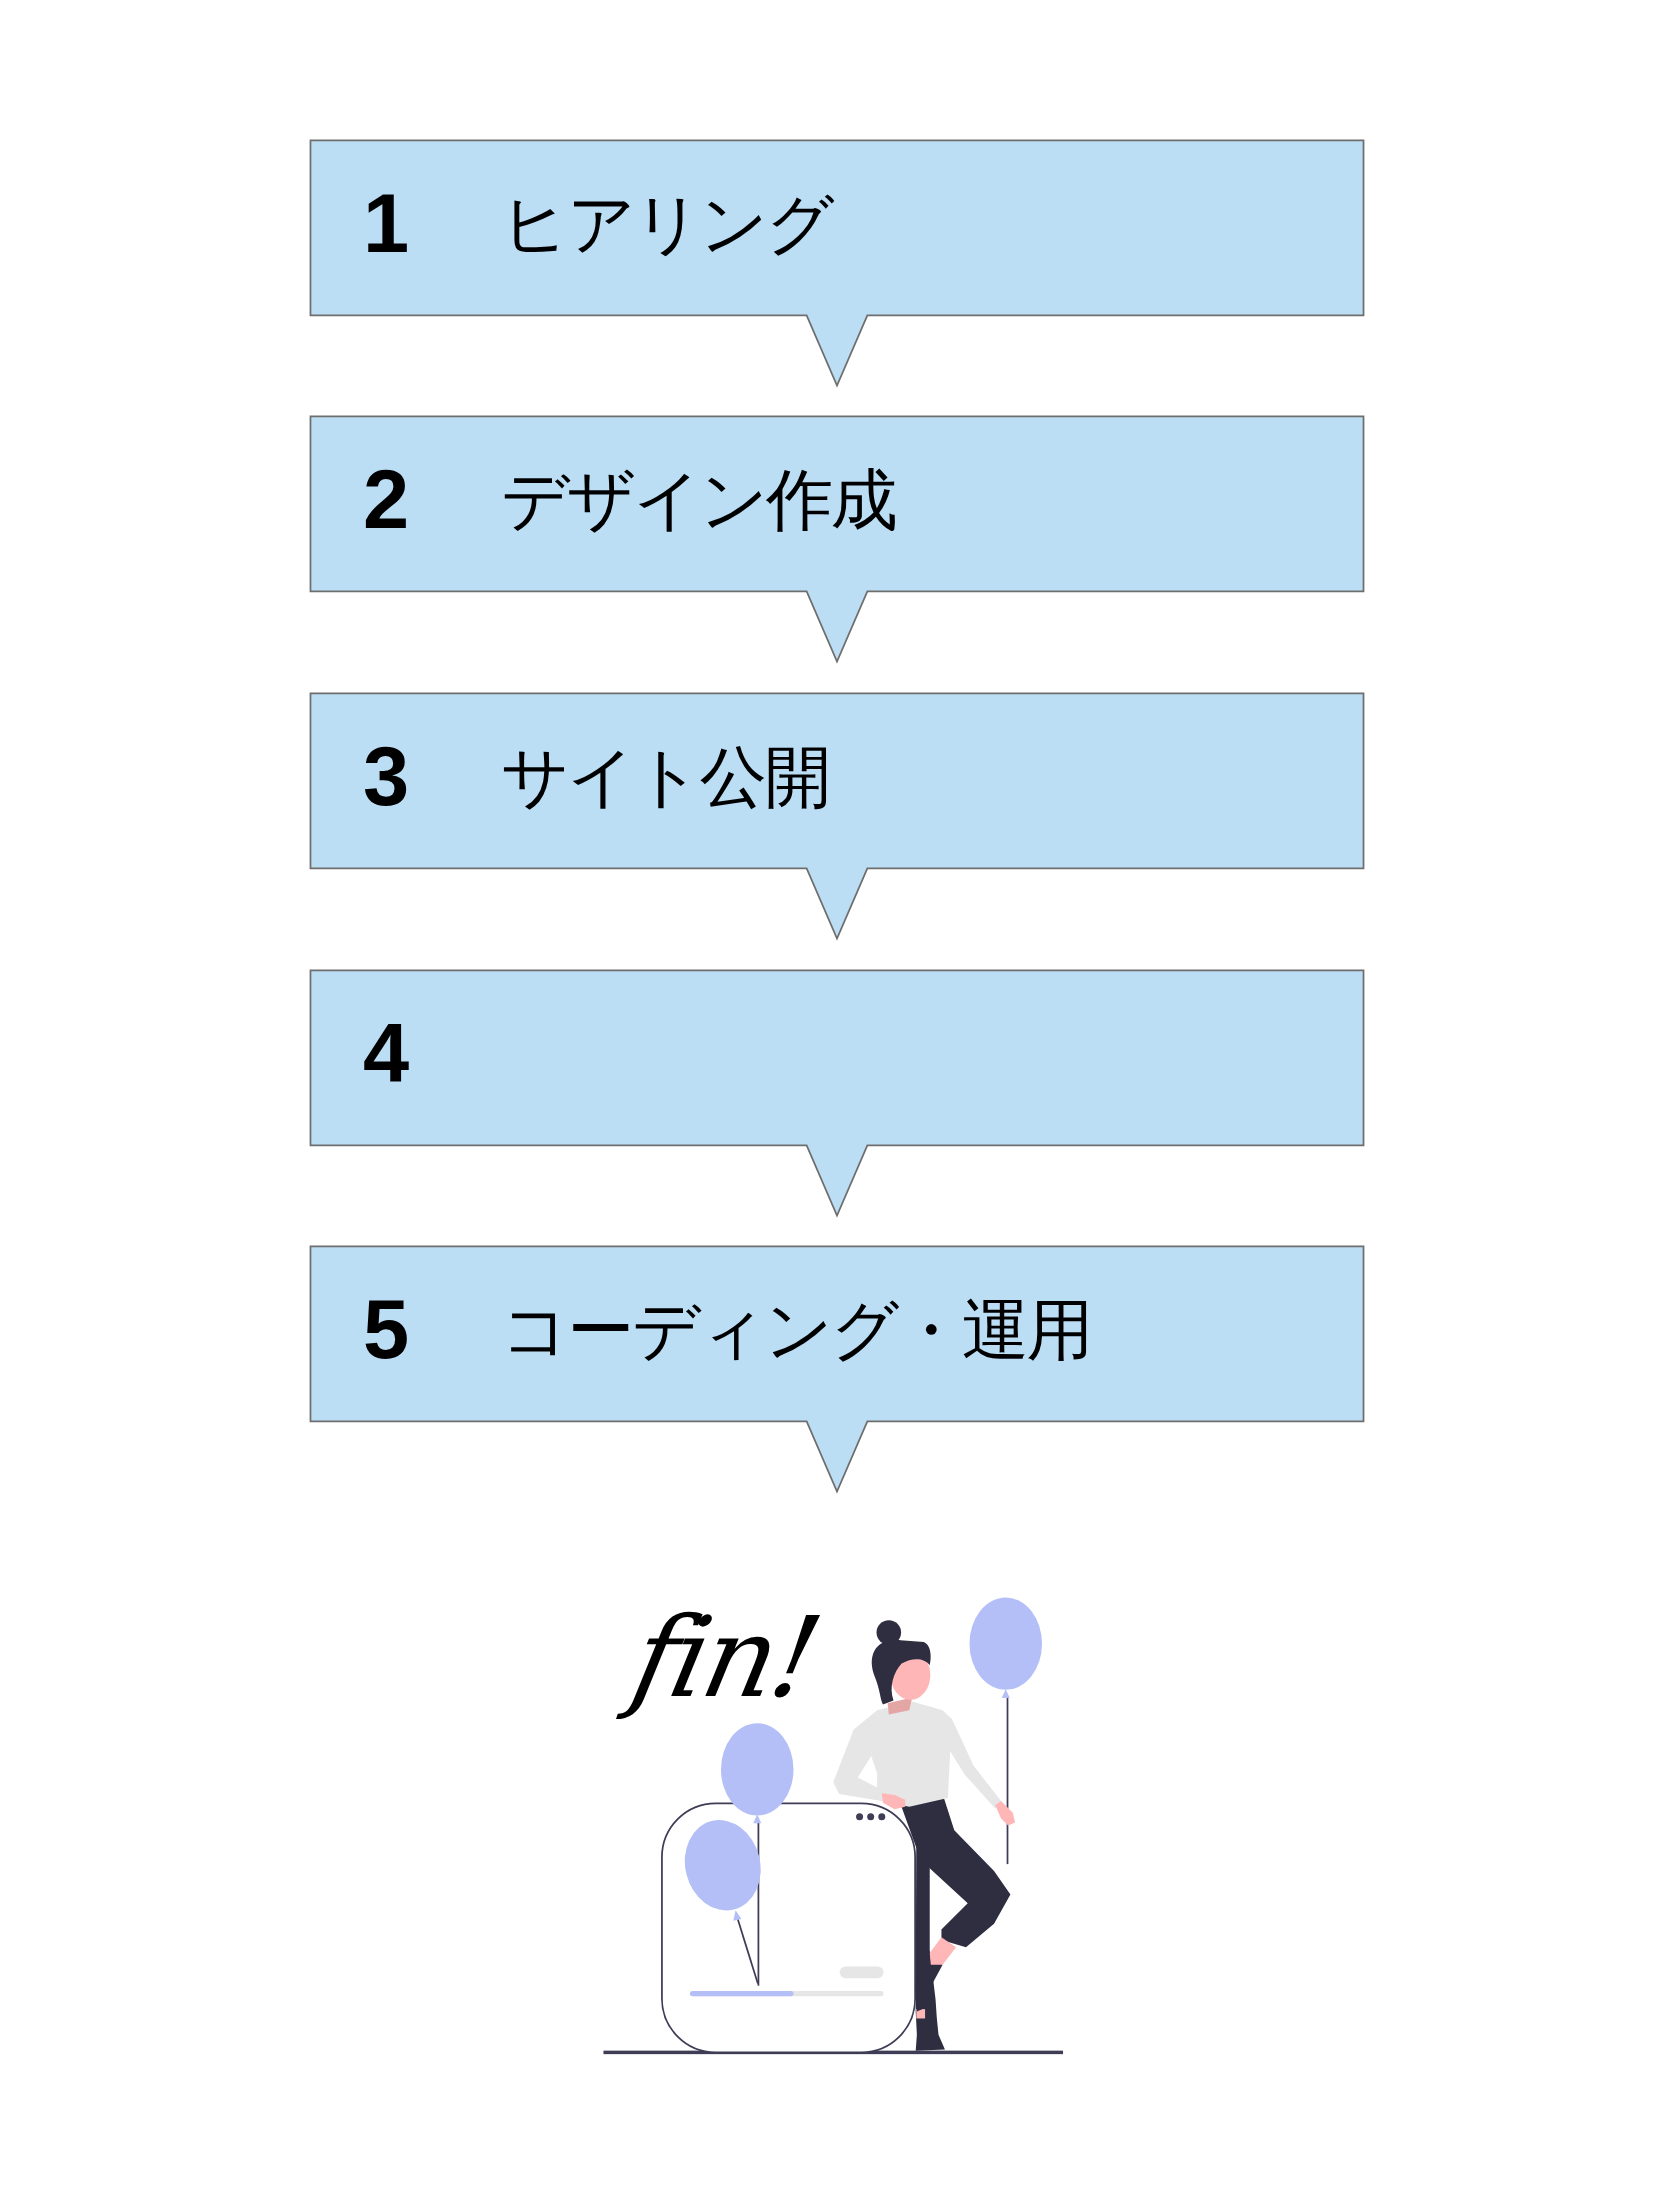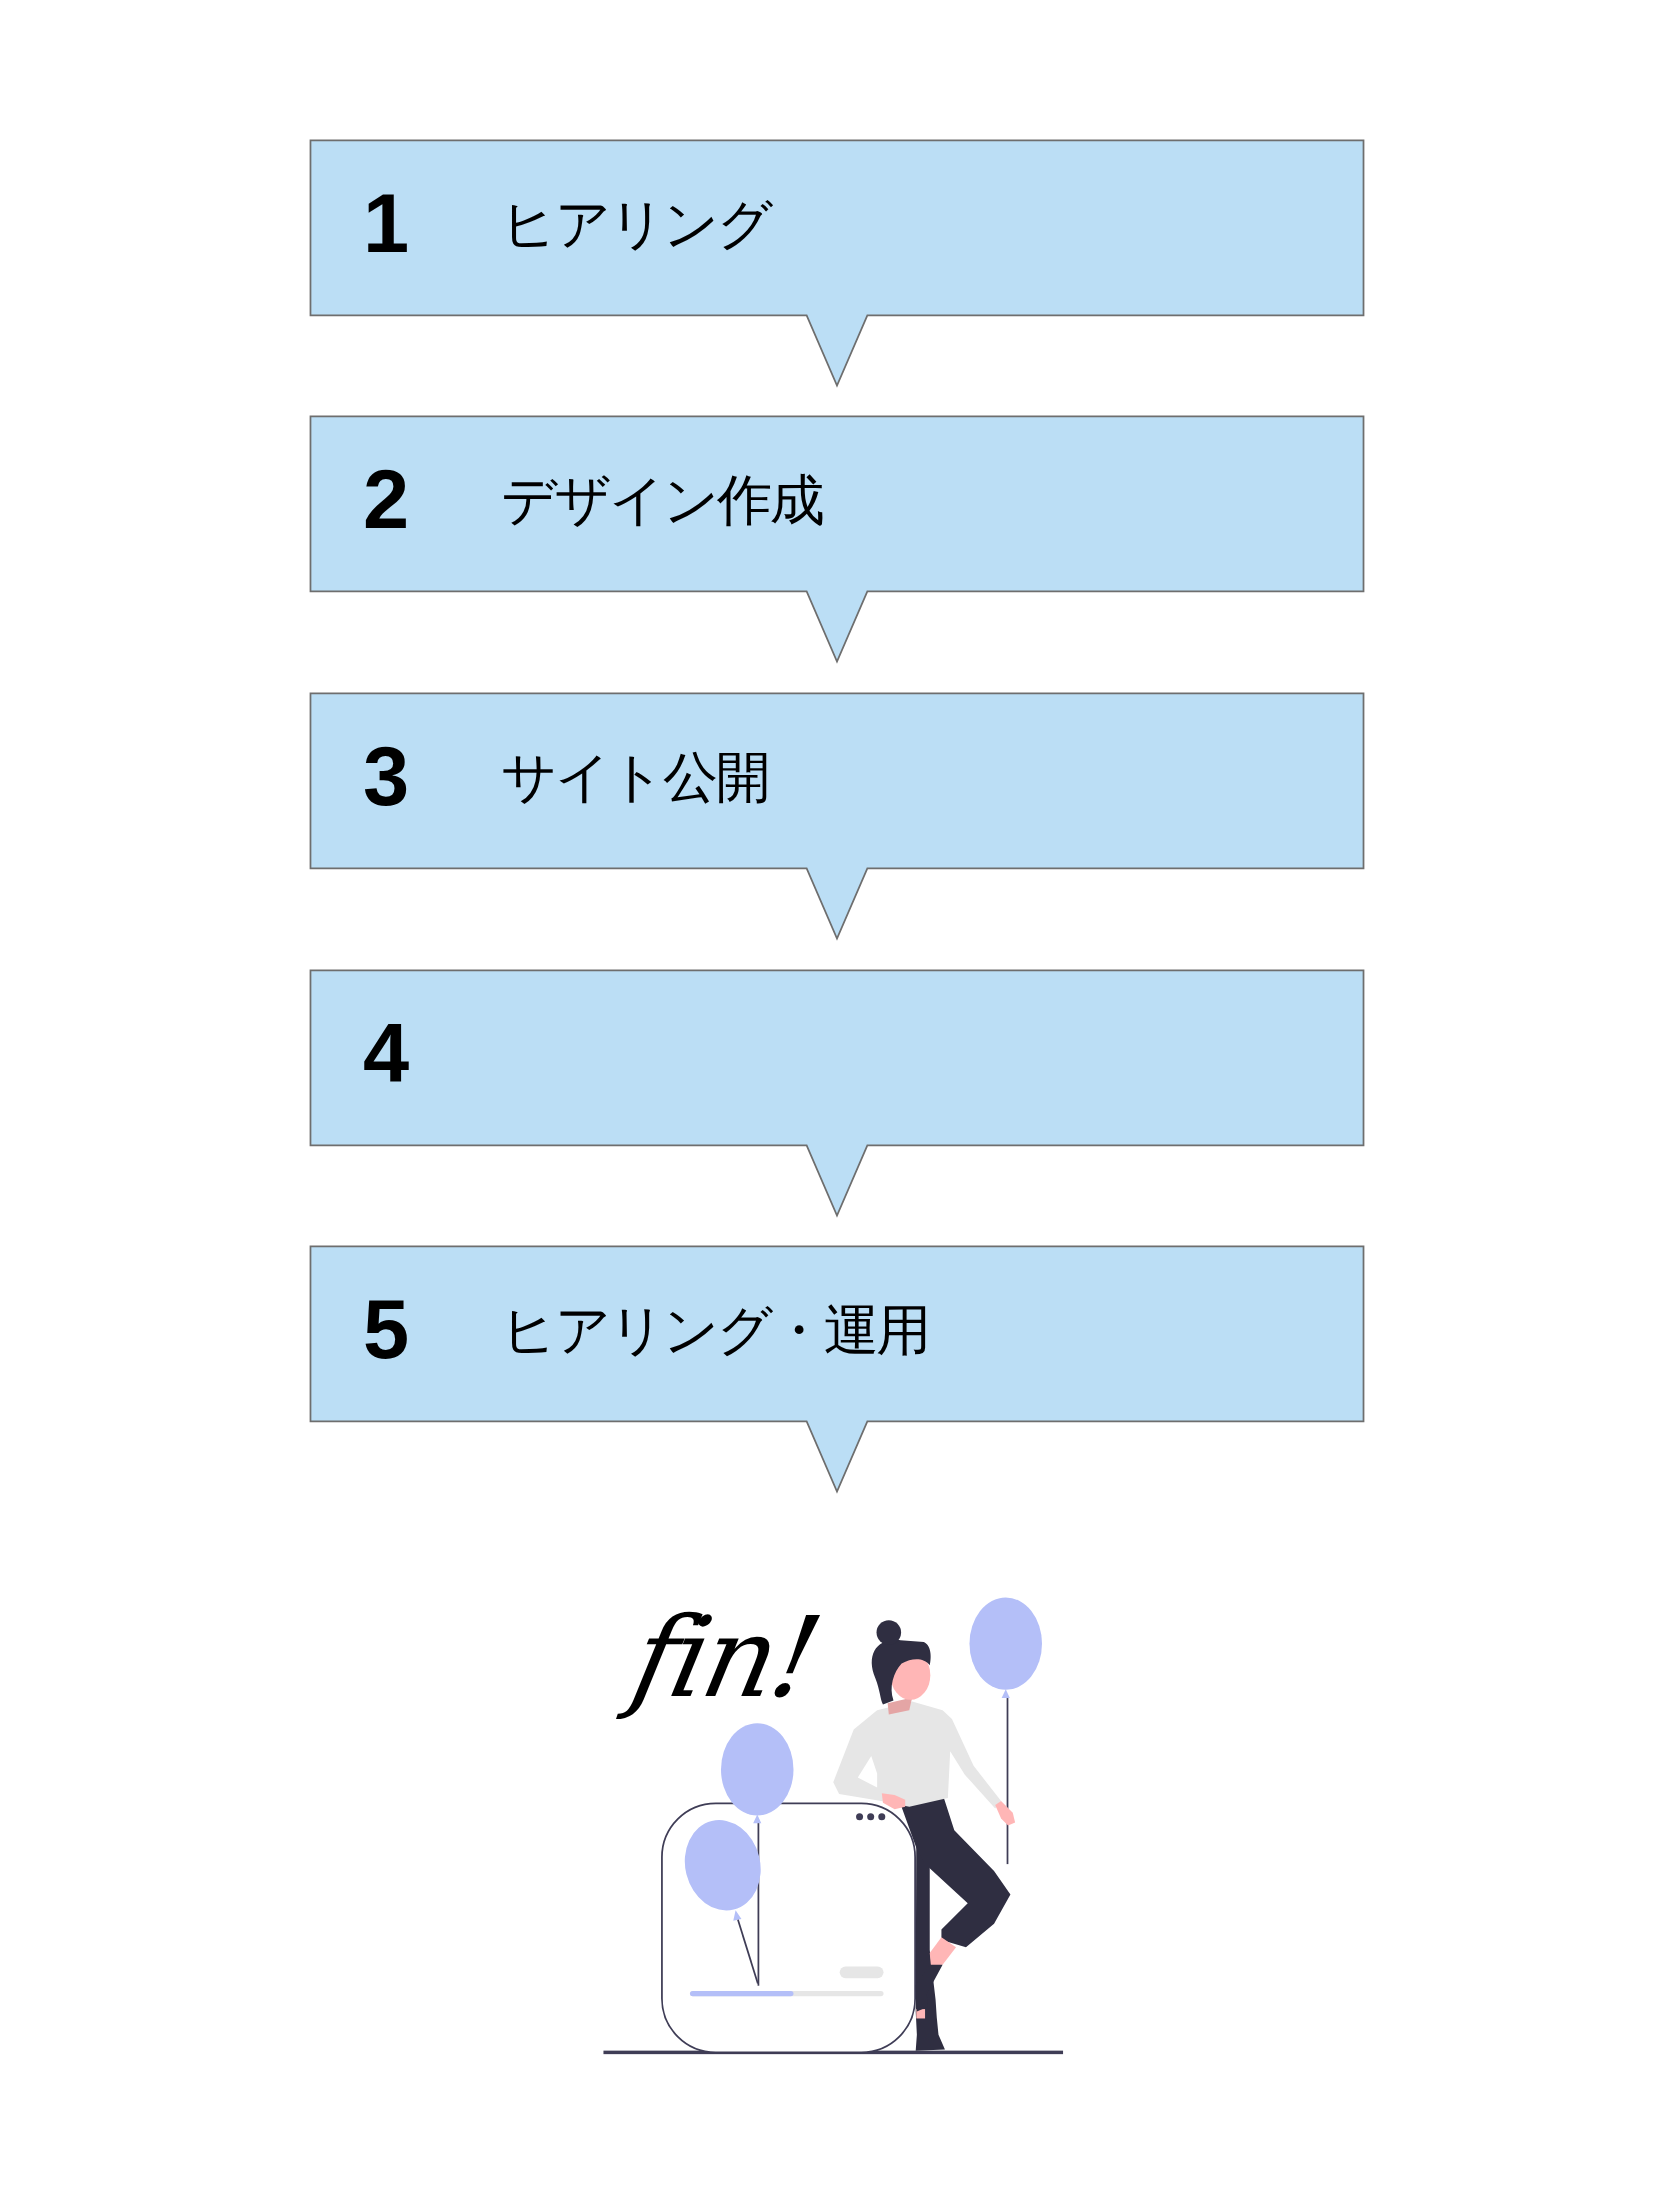--- a/index.html
+++ b/index.html
@@ -3,21 +3,21 @@
 <meta charset="utf-8">
 <style>
   html, body { margin: 0; padding: 0; background: #ffffff; }
   body { width: 1663px; height: 2205px; position: relative; overflow: hidden;
          font-family: "DejaVu Sans", "Liberation Sans", sans-serif; }
   .step { position: absolute; left: 309px; width: 1055px; height: 175px; }
   .step svg.callout { position: absolute; left: -2.3px; top: -2.3px; overflow: visible; }
   .step .num { position: absolute; left: 54px; top: 0; height: 175px; line-height: 168px;
                font-family: "Liberation Sans", sans-serif; font-weight: bold; font-size: 83px; color: #000; }
   .step .label { position: absolute; left: 192px; top: 0; height: 175px; line-height: 168px;
-                 font-family: "DejaVu Sans", sans-serif; font-size: 55px; color: #000; letter-spacing: -2.3px; white-space: nowrap; }
+                 font-family: "DejaVu Sans", sans-serif; font-size: 67px; color: #000; letter-spacing: -2.3px; white-space: nowrap; }
   #illustration { position: absolute; left: 0; top: 0; width: 1663px; height: 2205px; pointer-events: none; }
   .fin { position: absolute; left: 636px; top: 1599px; font-family: "DejaVu Serif", serif; font-style: italic;
          font-size: 111px; line-height: 117px; color: #000; transform: skewX(-12deg); letter-spacing: -3.5px; }
 </style>
 </head>
 <body>
 
 <div class="step" style="top:140px;">
   <svg class="callout" width="1060" height="251" viewBox="0 0 1812 430">
     <path d="M4 4 H1808 V304 H958 L906 424 L854 304 H4 Z" fill="#BBDEF5" stroke="#6E6E6E" stroke-width="3"></path>
@@ -47,21 +47,21 @@
     <path d="M4 4 H1808 V304 H958 L906 424 L854 304 H4 Z" fill="#BBDEF5" stroke="#6E6E6E" stroke-width="3"></path>
   </svg>
   <span class="num">4</span>
 </div>
 
 <div class="step" style="top:1246px;">
   <svg class="callout" width="1060" height="251" viewBox="0 0 1812 430">
     <path d="M4 4 H1808 V304 H958 L906 424 L854 304 H4 Z" fill="#BBDEF5" stroke="#6E6E6E" stroke-width="3"></path>
   </svg>
   <span class="num">5</span>
-  <span class="label">ヒアリング・運用</span>
+  <span class="label">コーディング・運用</span>
 </div>
 
 <div class="fin">fin!</div>
 
 <svg id="illustration" viewBox="0 0 2844 3771">
 
   <rect x="1032" y="3507" width="786" height="6" fill="#3F3D56"></rect>
 
   <g>
     <rect x="1132" y="3084" width="433" height="426" rx="92" ry="92" fill="#FFFFFF" stroke="#3F3D56" stroke-width="3"></rect>

